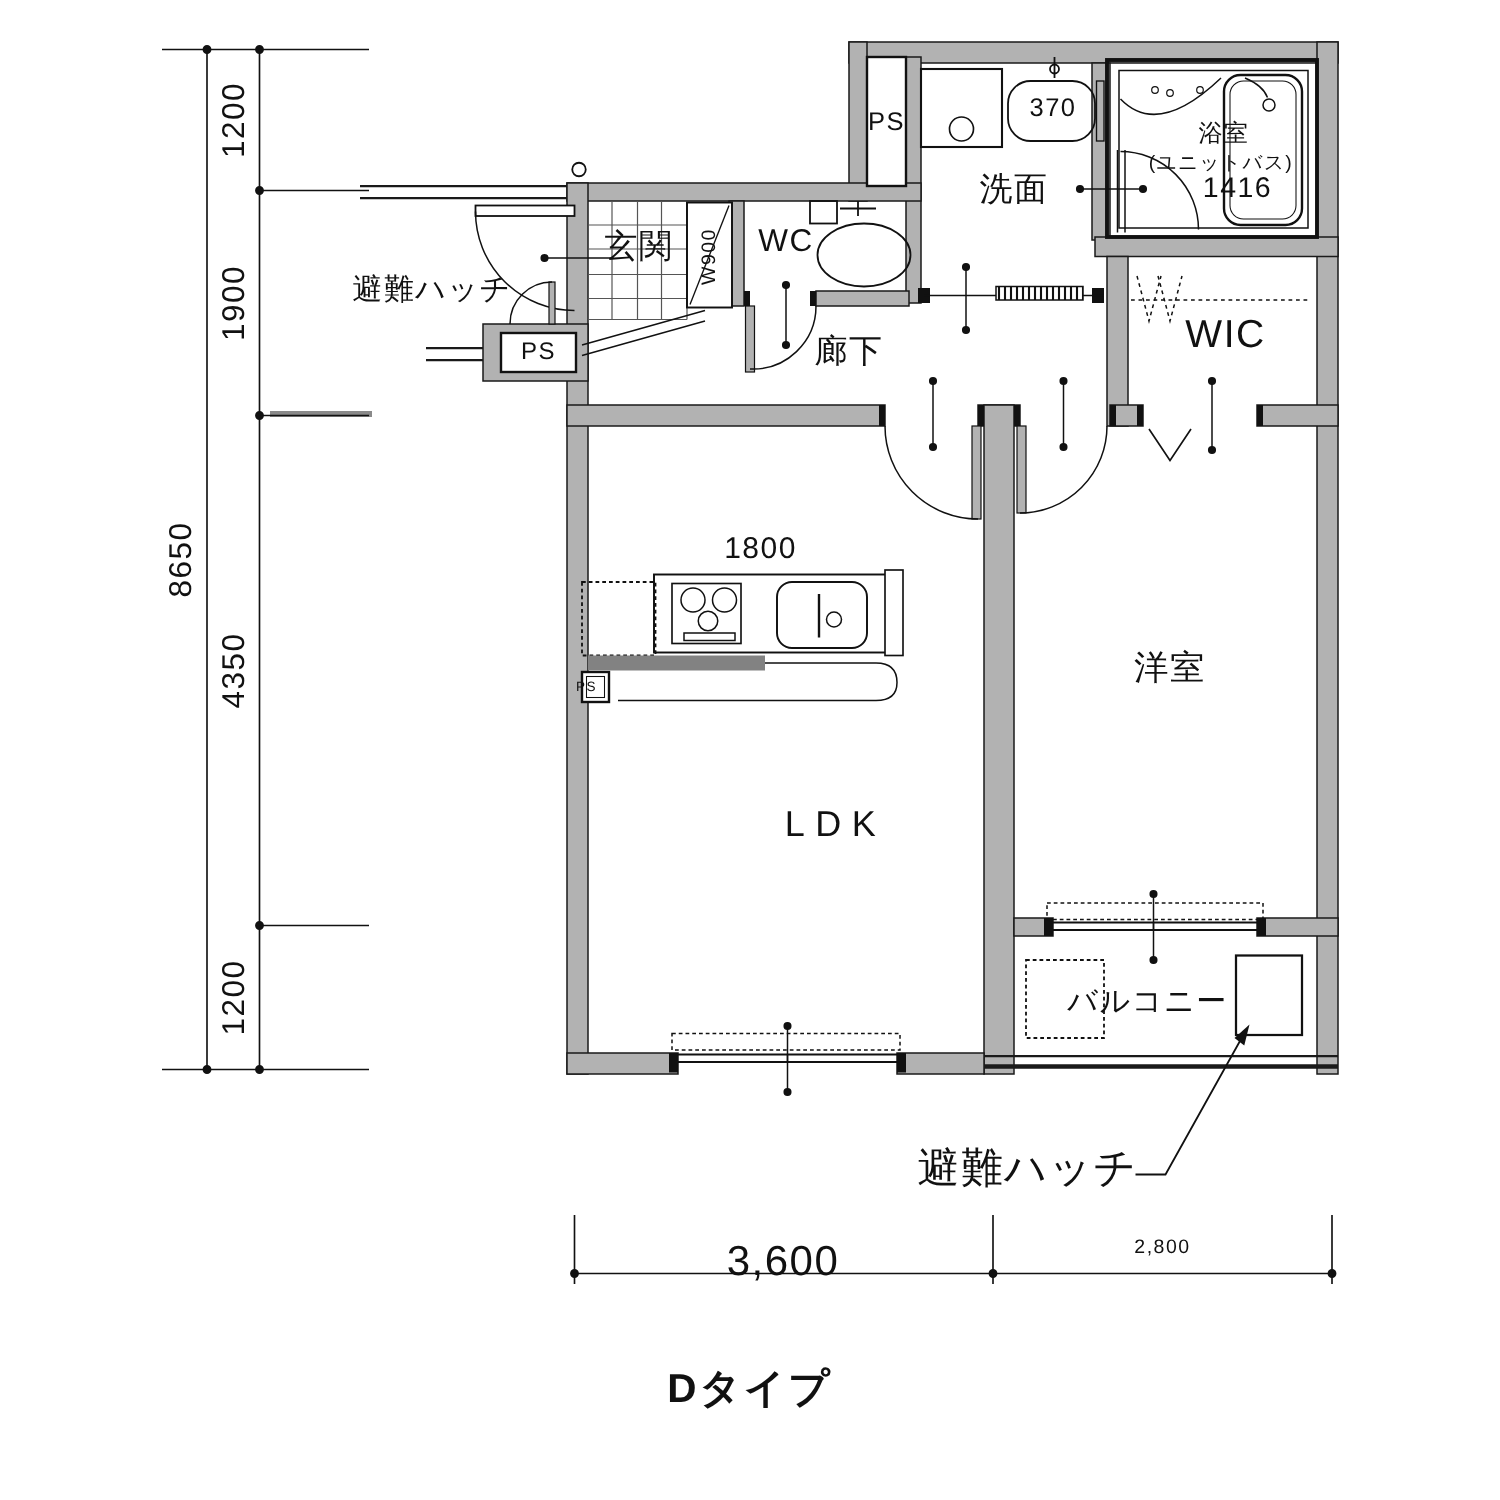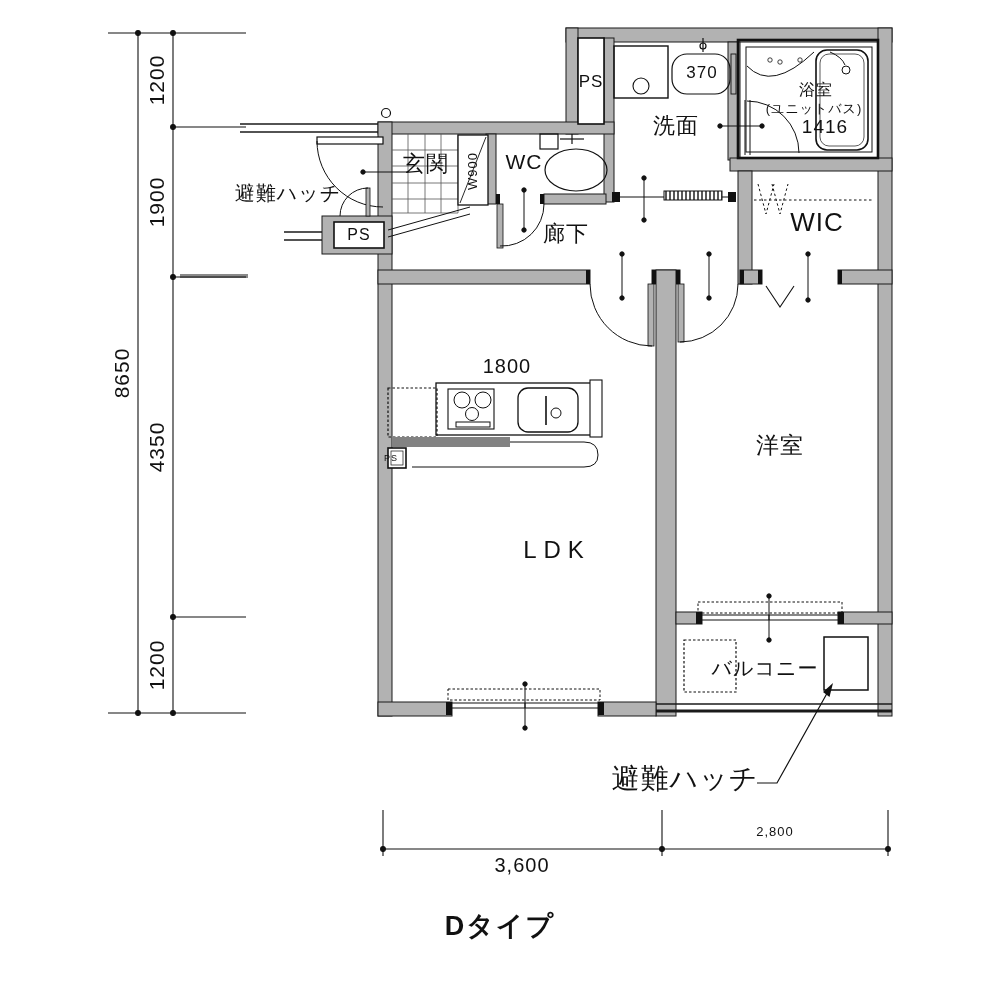--- a/index.html
+++ b/index.html
@@ -295,18 +295,18 @@
 <div class="lbl wide" style="left:527px;top:550px;font-size:24px">LDK</div>
 <div class="lbl" style="left:780px;top:445px;font-size:23px">洋室</div>
 <div class="lbl" style="left:765px;top:668px;font-size:20px">バルコニー</div>
 <div class="lbl" style="left:685px;top:779px;font-size:28px">避難ハッチ</div>
 
 <div class="lbl vlabel" style="left:121px;top:373px;font-size:21px">8650</div>
 <div class="lbl vlabel" style="left:156px;top:80px;font-size:21px">1200</div>
 <div class="lbl vlabel" style="left:156px;top:202px;font-size:21px">1900</div>
 <div class="lbl vlabel" style="left:156px;top:447px;font-size:21px">4350</div>
 <div class="lbl vlabel" style="left:156px;top:665px;font-size:21px">1200</div>
-<div class="lbl" style="left:522px;top:865px;font-size:20px">3,600</div>
+<div class="lbl" style="left:522px;top:841px;font-size:28px">3,600</div>
 <div class="lbl" style="left:775px;top:831px;font-size:13px">2,800</div>
 
 <div class="lbl title" style="left:500px;top:926px;font-size:27px">Dタイプ</div>
 
 </div>
 
 </body></html>

